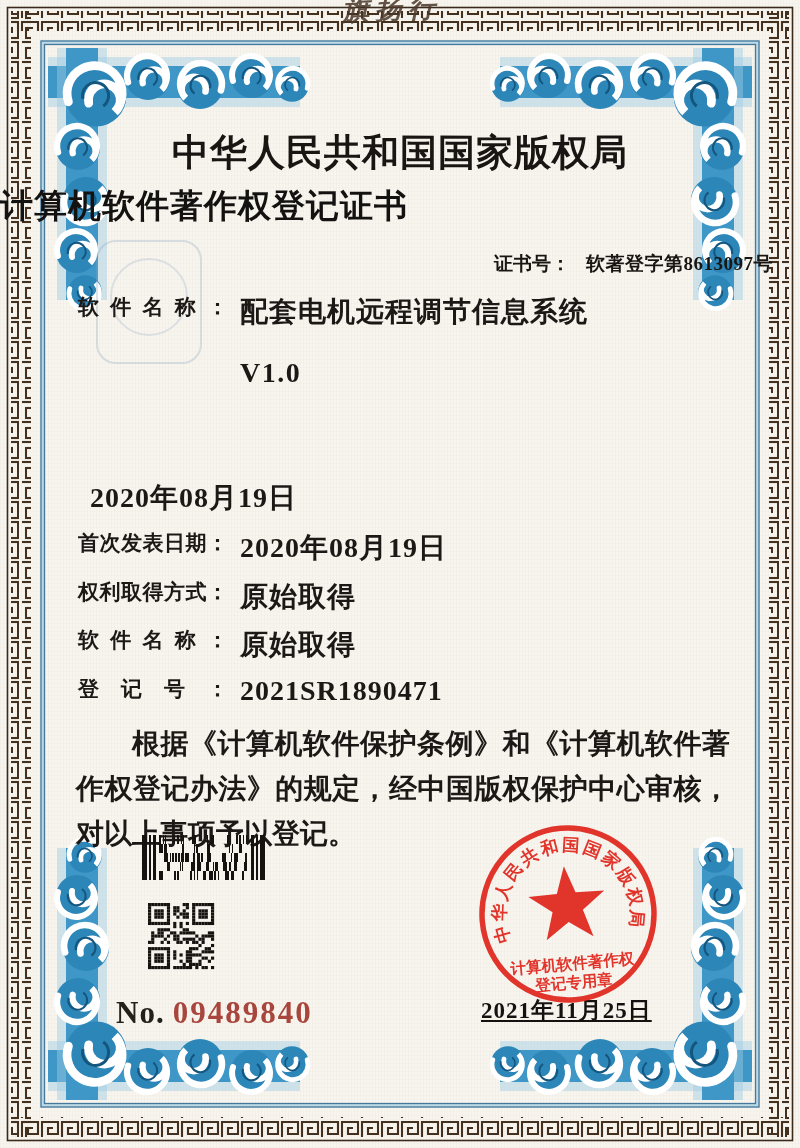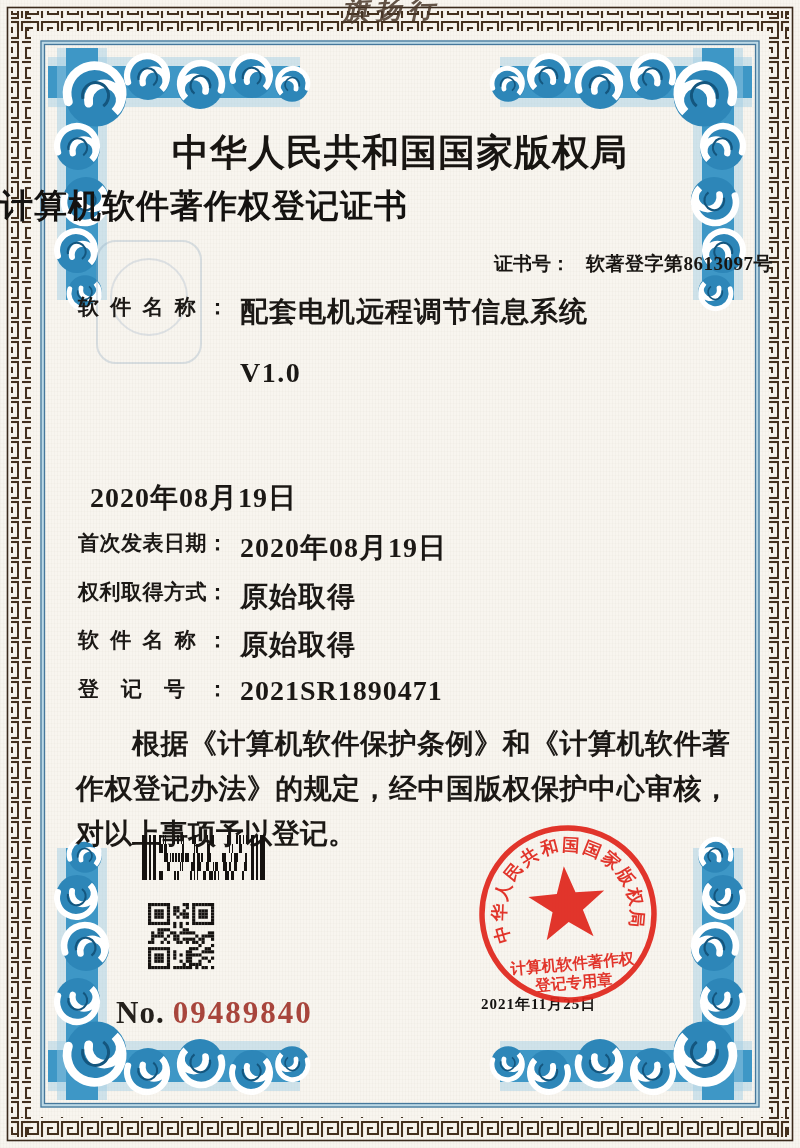--- a/index.html
+++ b/index.html
@@ -46,21 +46,21 @@
   .field-value{margin-left:12px;font-size:28px;font-weight:bold;letter-spacing:1px;color:#1b1815;}
   .field-value .line2{display:block;margin-top:26px;letter-spacing:1.5px;}
   .statement{
     position:absolute;left:76px;top:721px;width:654px;
     font-size:28px;font-weight:bold;line-height:45px;color:#1b1815;
     text-indent:2em;text-align:justify;
   }
   .codes{position:absolute;left:0;top:0;pointer-events:none;}
   .serial{position:absolute;left:116px;top:995px;font-size:31px;font-weight:bold;color:#24201c;letter-spacing:1px;white-space:nowrap;}
   .serial .num{color:#a8453c;margin-left:8px;letter-spacing:2px;}
-  .issue-date{position:absolute;left:481px;top:995px;font-size:15px;font-weight:bold;color:#141210;letter-spacing:1px;}
+  .issue-date{position:absolute;left:481px;top:995px;font-size:23px;font-weight:bold;color:#141210;letter-spacing:1px;text-decoration:underline;}
   .seal-svg{position:absolute;left:466px;top:812px;pointer-events:none;}
 </style>
 </head>
 <body>
 
 <div class="page">
 
   <svg class="border-layer" width="800" height="1148" viewBox="0 0 800 1148">
     <defs>
       <pattern id="gk" width="20" height="20" patternUnits="userSpaceOnUse">

